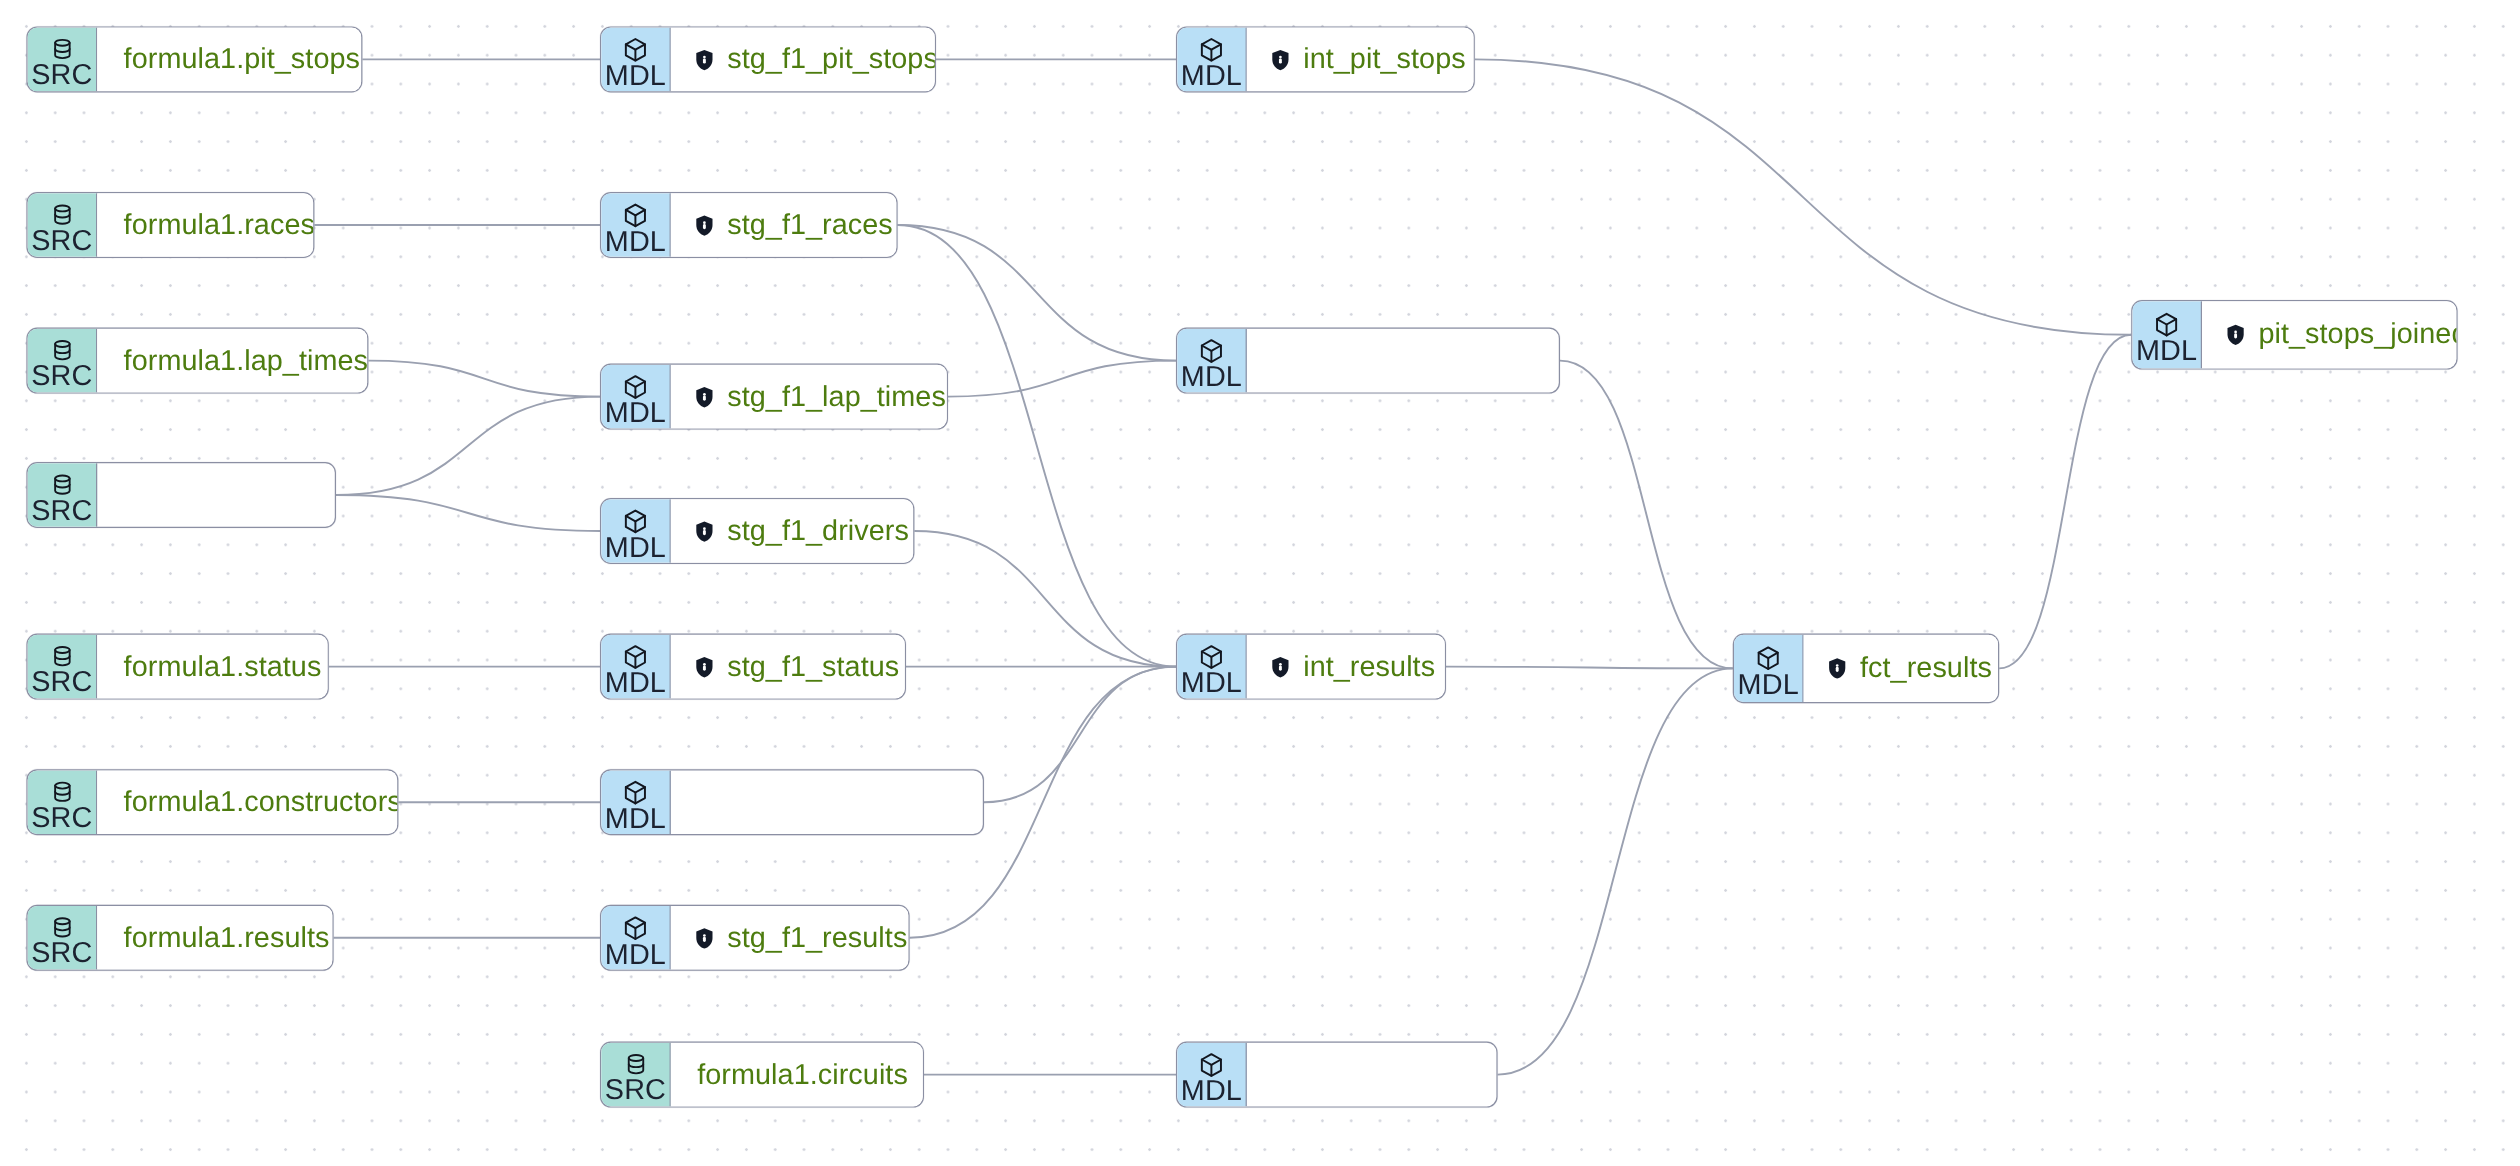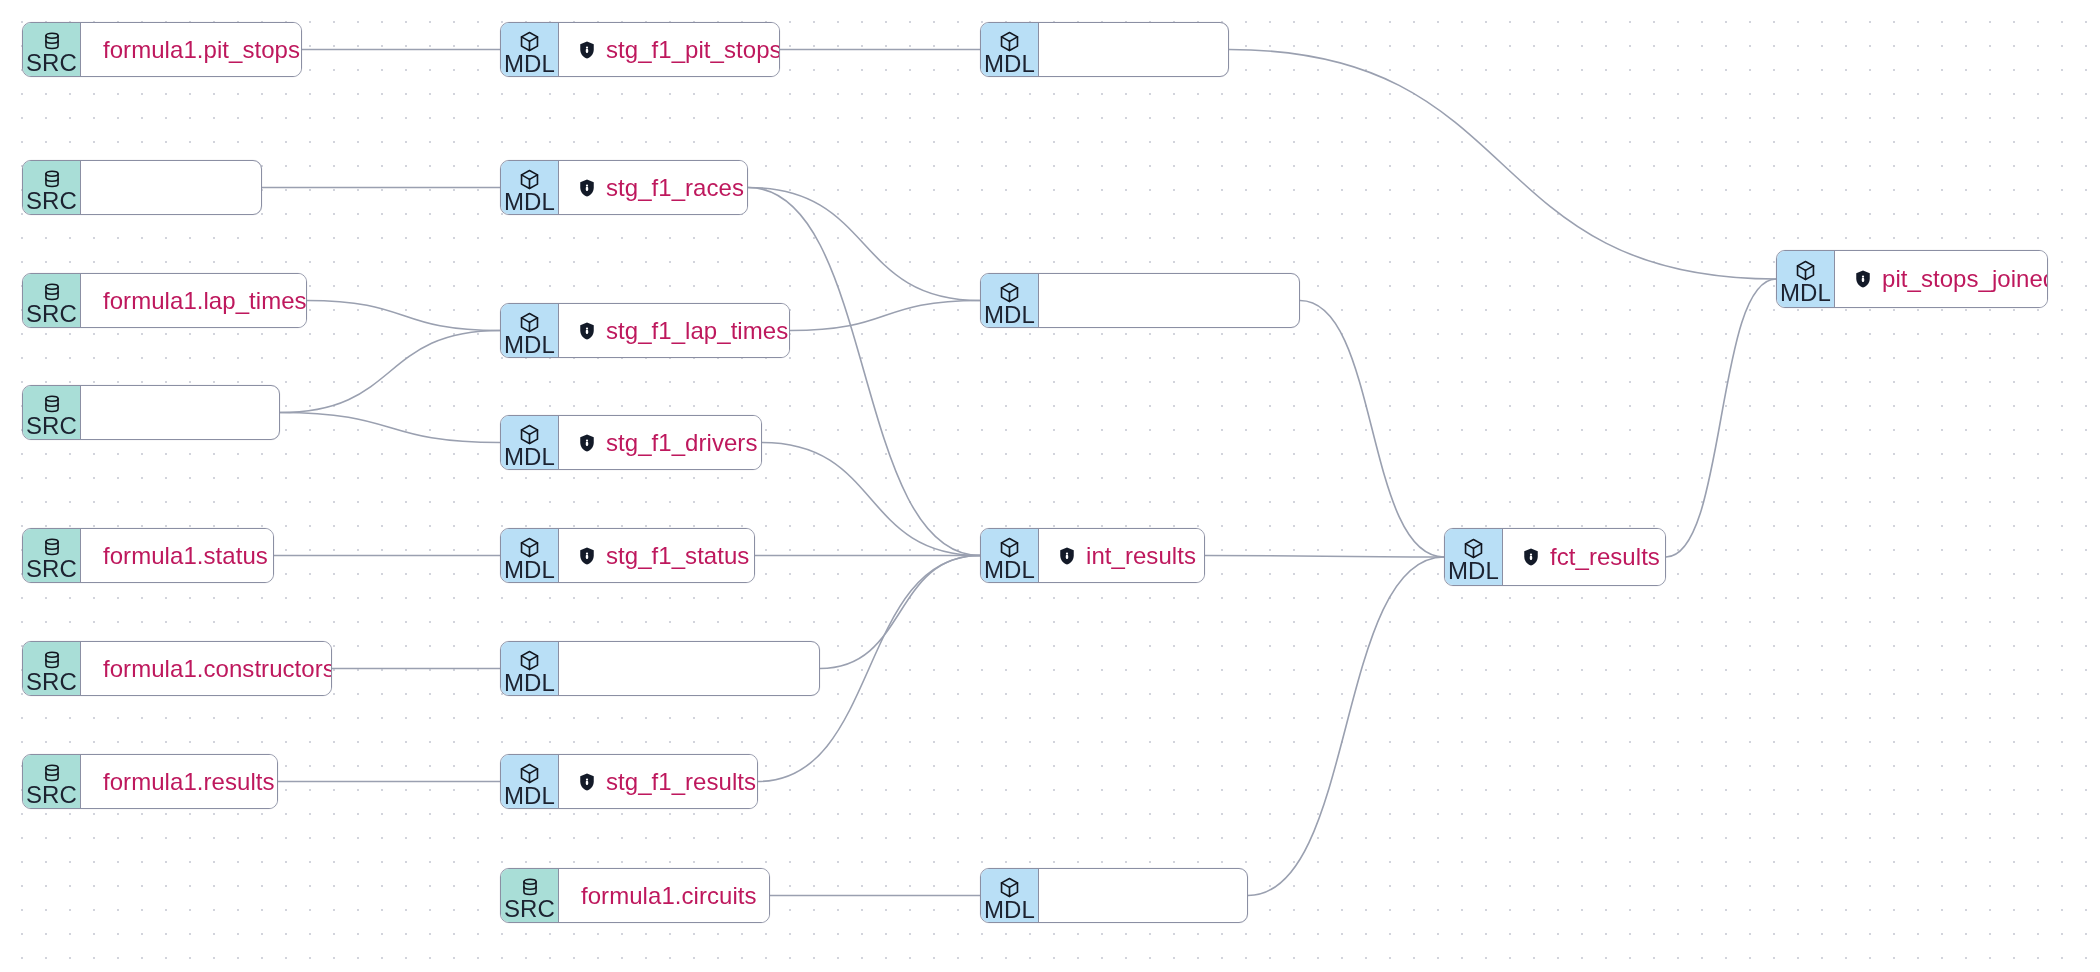--- a/index.html
+++ b/index.html
@@ -42,21 +42,21 @@
     font-family:"Liberation Sans", sans-serif;
   }
   .body{
     flex:1;display:flex;align-items:center;
     padding:0 18px;gap:9px;
     background:#fff;min-width:0;
   }
   .body.pad-src{padding-left:22px;}
   .shield{flex:0 0 auto;display:block;}
   .label{
-    font-size:24px;color:#be185d;white-space:nowrap;
+    font-size:24px;color:#4d7c0f;white-space:nowrap;
     font-family:"Liberation Sans", sans-serif;
     letter-spacing:.05px;
   }
 </style>
 </head>
 <body>
 
 <div id="canvas">
   <svg id="edges">
       <path d="M 302 49.5 C 410.9 49.5, 391.1 49.5, 500 49.5" fill="none" stroke="#9aa0b0" stroke-width="1.6"></path>
@@ -103,20 +103,24 @@
         <div class="badge src">
        <span>
             <svg width="22" height="22" viewBox="0 0 24 24" fill="none" stroke="#12161f" stroke-width="1.7" stroke-linecap="round" stroke-linejoin="round">
       <ellipse cx="12" cy="6.2" rx="6.6" ry="2.7"></ellipse>
       <path d="M5.4 6.2v5.6c0 1.49 2.955 2.7 6.6 2.7s6.6-1.21 6.6-2.7V6.2"></path>
       <path d="M5.4 11.8v5.6c0 1.49 2.955 2.7 6.6 2.7s6.6-1.21 6.6-2.7v-5.6"></path>
     </svg>
           </span>
        <span class="btype">SRC</span>
      </div>
+     <div class="body pad-src">
+
+       <span class="label">formula1.races</span>
+     </div>
       </div>
       <div class="node" style="left: 22px; top: 273px; width: 285px; height: 55px;">
         <div class="badge src">
        <span>
             <svg width="22" height="22" viewBox="0 0 24 24" fill="none" stroke="#12161f" stroke-width="1.7" stroke-linecap="round" stroke-linejoin="round">
       <ellipse cx="12" cy="6.2" rx="6.6" ry="2.7"></ellipse>
       <path d="M5.4 6.2v5.6c0 1.49 2.955 2.7 6.6 2.7s6.6-1.21 6.6-2.7V6.2"></path>
       <path d="M5.4 11.8v5.6c0 1.49 2.955 2.7 6.6 2.7s6.6-1.21 6.6-2.7v-5.6"></path>
     </svg>
           </span>
@@ -362,20 +366,30 @@
       <div class="node" style="left: 980px; top: 22px; width: 249px; height: 55px;">
         <div class="badge mdl">
        <span>
             <svg width="23" height="23" viewBox="0 0 24 24" fill="none" stroke="#12161f" stroke-width="1.7" stroke-linecap="round" stroke-linejoin="round">
       <path d="M12 2.6 20.3 7.2v9.6L12 21.4 3.7 16.8V7.2z"></path>
       <path d="M3.7 7.2 12 11.9l8.3-4.7"></path>
       <path d="M12 11.9v9.5"></path>
     </svg>
           </span>
        <span class="btype">MDL</span>
+     </div>
+     <div class="body ">
+       <span>
+            <svg class="shield" width="20" height="20" viewBox="0 0 24 24">
+      <path d="M12 1.9 3.9 5.1v6.4c0 5.1 3.4 9.4 8.1 10.7 4.7-1.3 8.1-5.6 8.1-10.7V5.1z" fill="#131a28"></path>
+      <rect x="10.55" y="10.4" width="2.9" height="5.2" rx="1.45" fill="#ffffff"></rect>
+      <circle cx="12" cy="9.1" r="1.35" fill="#ffffff"></circle>
+    </svg>
+          </span>
+       <span class="label">int_pit_stops</span>
      </div>
       </div>
       <div class="node" style="left: 980px; top: 273px; width: 320px; height: 55px;">
         <div class="badge mdl">
        <span>
             <svg width="23" height="23" viewBox="0 0 24 24" fill="none" stroke="#12161f" stroke-width="1.7" stroke-linecap="round" stroke-linejoin="round">
       <path d="M12 2.6 20.3 7.2v9.6L12 21.4 3.7 16.8V7.2z"></path>
       <path d="M3.7 7.2 12 11.9l8.3-4.7"></path>
       <path d="M12 11.9v9.5"></path>
     </svg>

